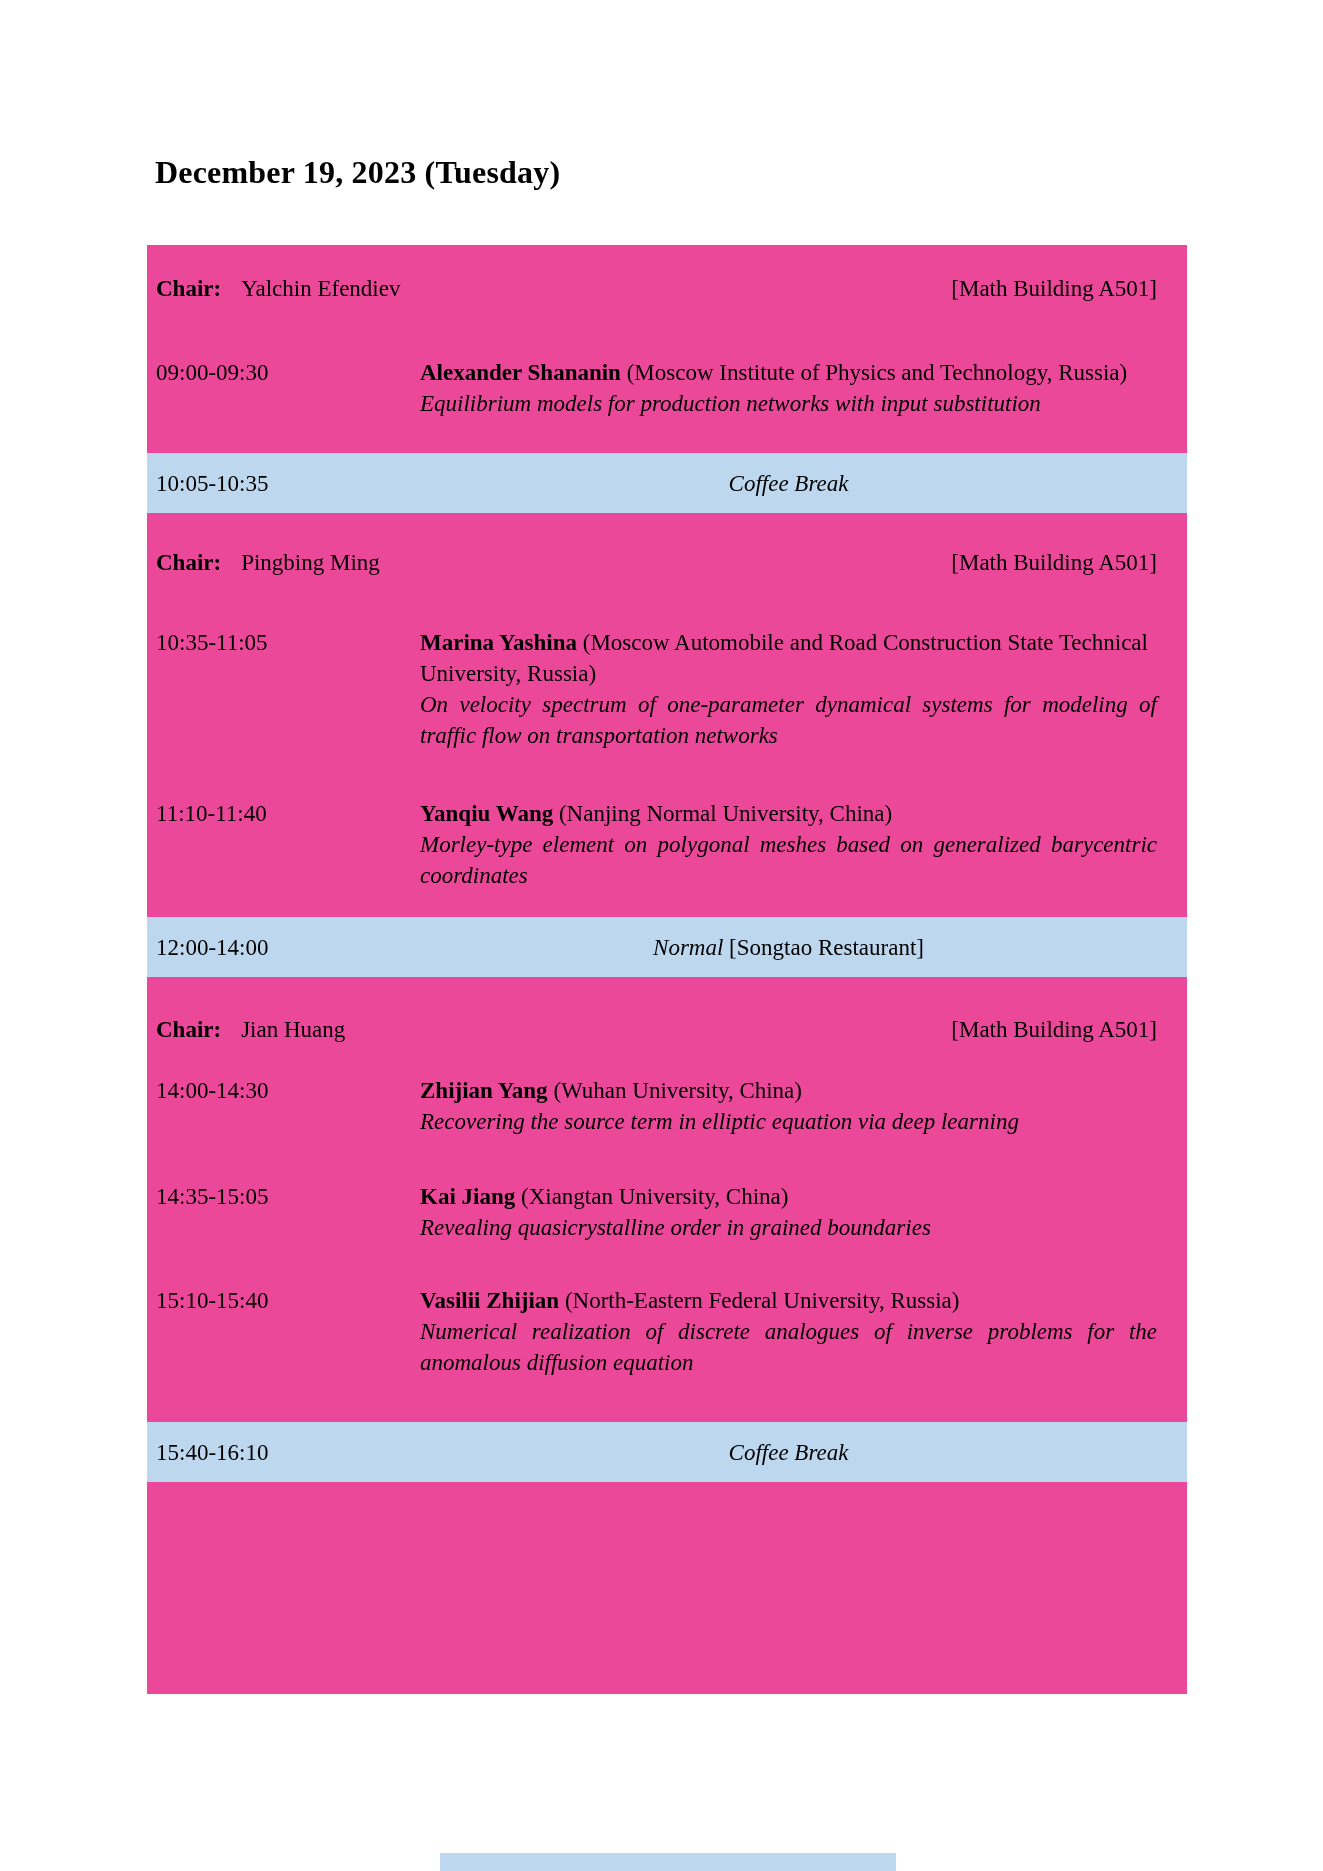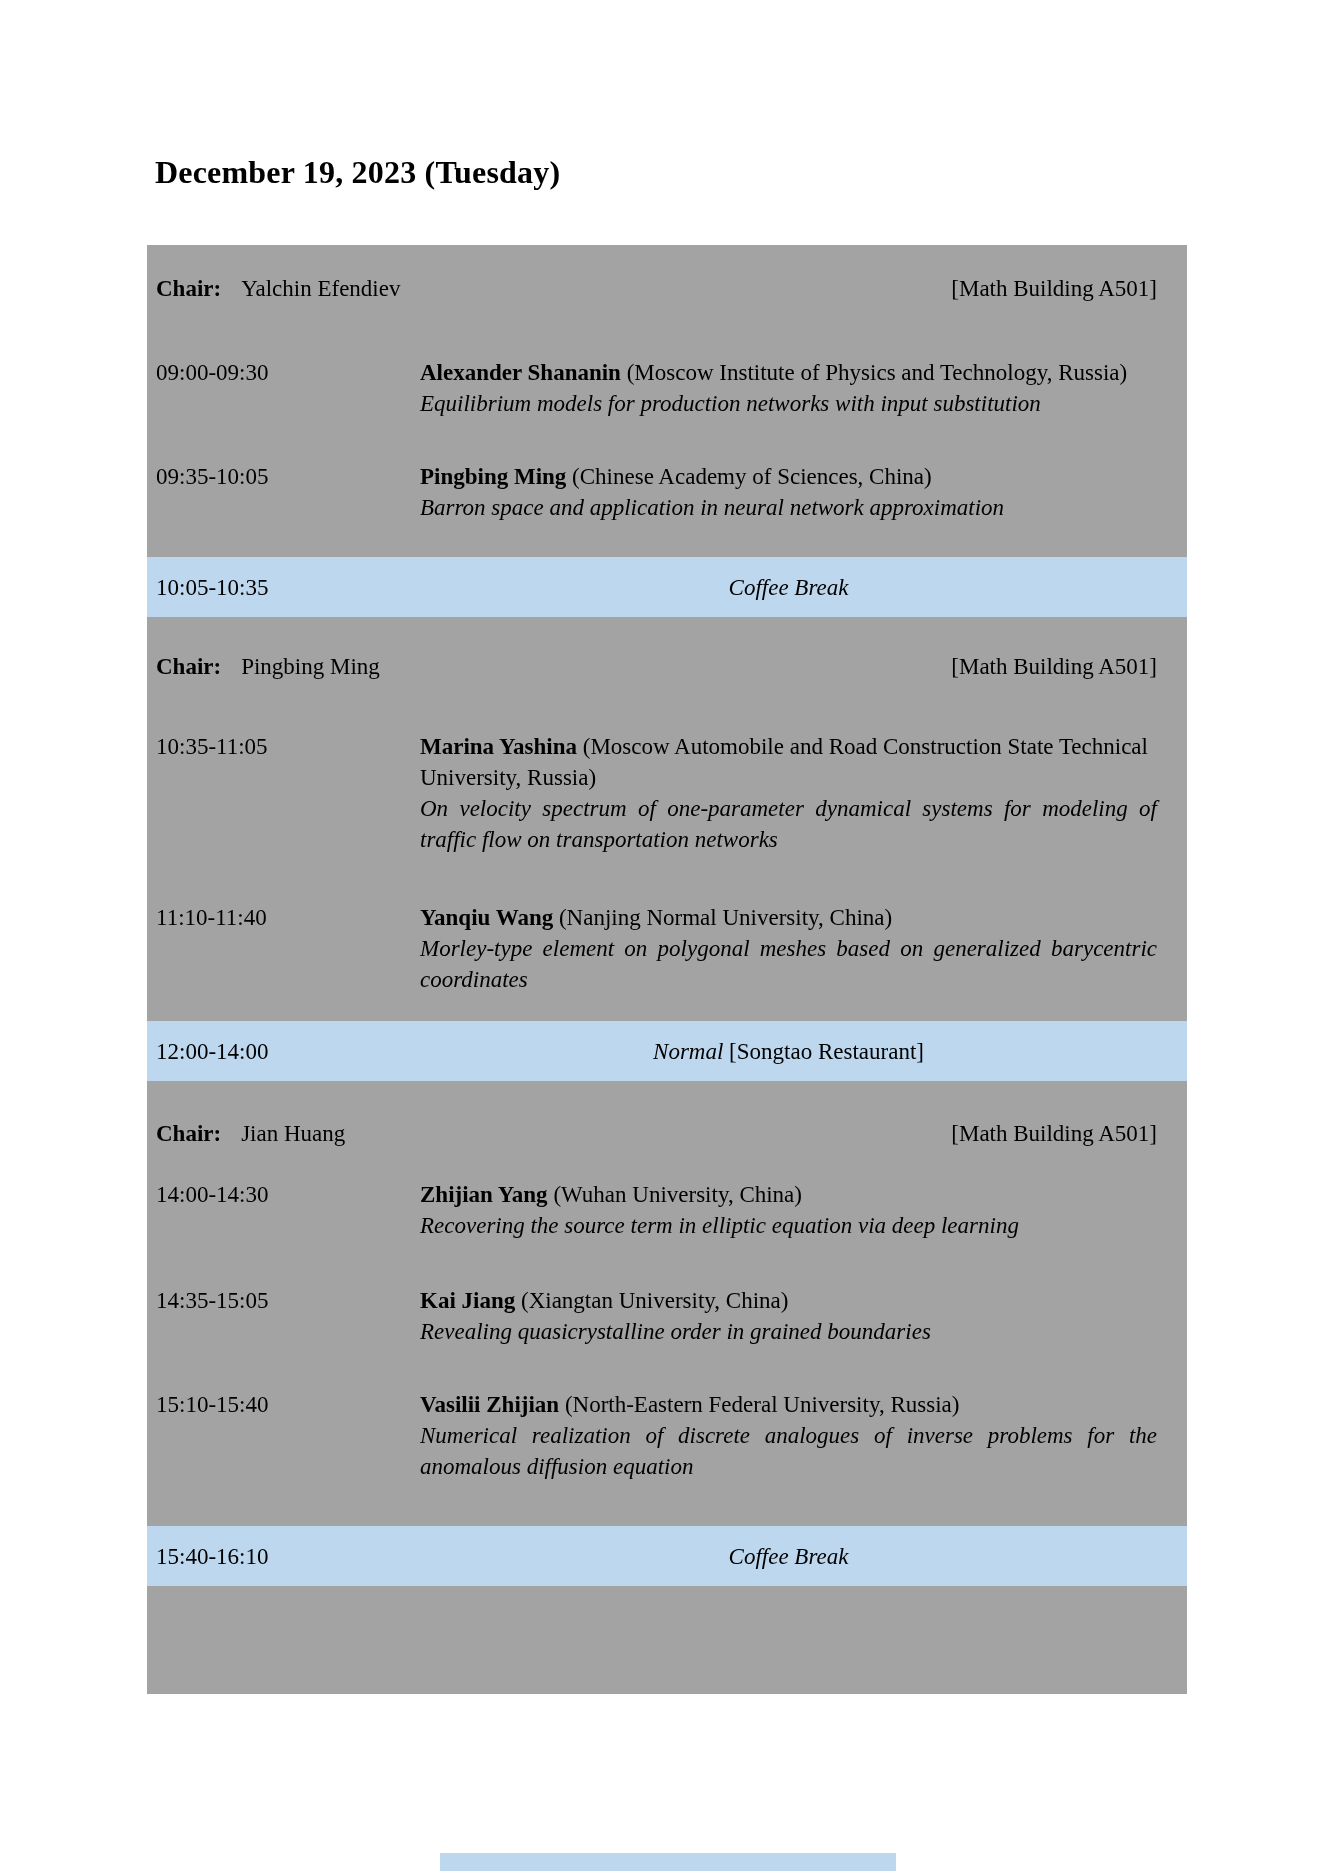--- a/index.html
+++ b/index.html
@@ -7,21 +7,21 @@
     width:1323px;height:1871px;position:relative;
     background:#ffffff;color:#000;
     font-family:"Liberation Serif", serif;
   }
   .page-title{
     position:absolute;left:155px;top:133px;
     font-size:32px;font-weight:bold;letter-spacing:.2px;
   }
   .schedule-block{
     position:absolute;left:147px;top:245px;width:1040px;height:1449px;
-    background:#a3a3a3;overflow:hidden;
+    background:#ec4899;overflow:hidden;
   }
   .row{
     display:flex;align-items:flex-start;
     padding:0 30px 0 9px;
     font-size:23px;line-height:31px;
   }
   .time-col{width:264px;flex:none;}
   .content-col{flex:1;min-width:0;}
   .chair-label{font-weight:bold;}
   .chair-name{margin-left:20px;}
@@ -59,27 +59,20 @@
   </div>
 
   <div class="row mt2">
     <div class="time-col">09:00-09:30</div>
     <div class="content-col">
       <p class="speaker-line"><span class="speaker-name">Alexander Shananin</span><span class="speaker-affiliation"> (Moscow Institute of Physics and Technology, Russia)</span></p>
       <p class="talk-title">Equilibrium models for production networks with input substitution</p>
     </div>
   </div>
 
-  <div class="row mt3">
-    <div class="time-col">09:35-10:05</div>
-    <div class="content-col">
-      <p class="speaker-line"><span class="speaker-name">Pingbing Ming</span><span class="speaker-affiliation"> (Chinese Academy of Sciences, China)</span></p>
-      <p class="talk-title">Barron space and application in neural network approximation</p>
-    </div>
-  </div>
 
   <div class="row break-row mt4">
     <div class="time-col">10:05-10:35</div>
     <div class="break-label-wrap"><span class="break-name">Coffee Break</span><span class="break-note"></span></div>
   </div>
 
   <div class="row mt5">
     <span class="chair-label">Chair:</span>
     <span class="chair-name">Pingbing Ming</span>
     <span class="room-location">[Math Building A501]</span>

